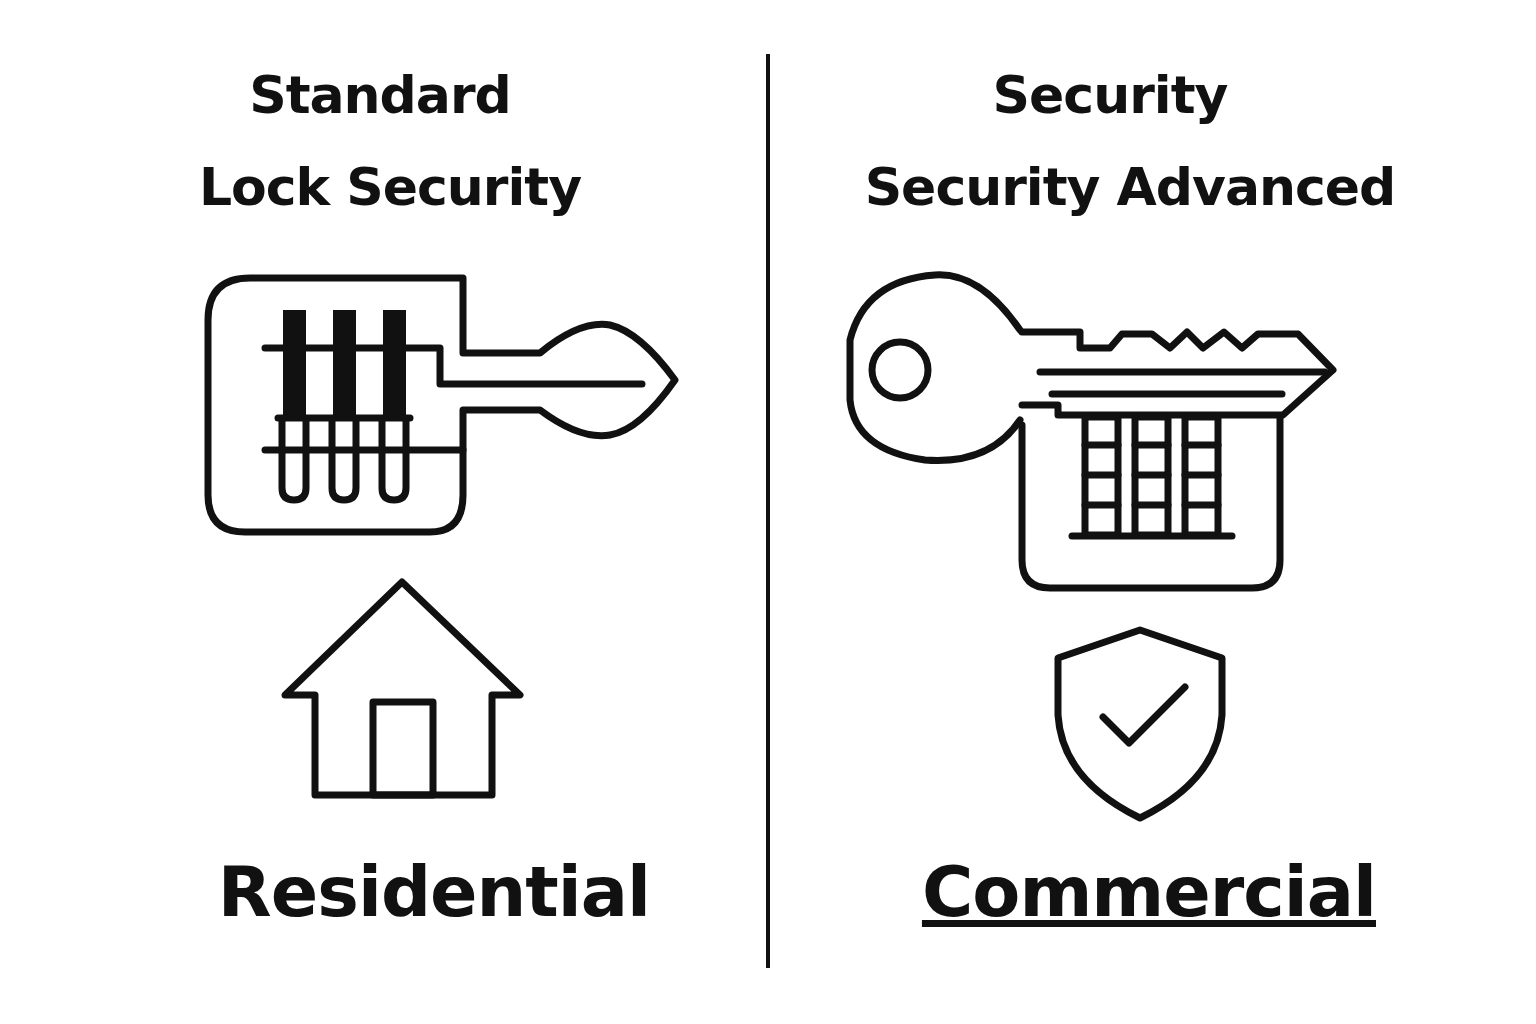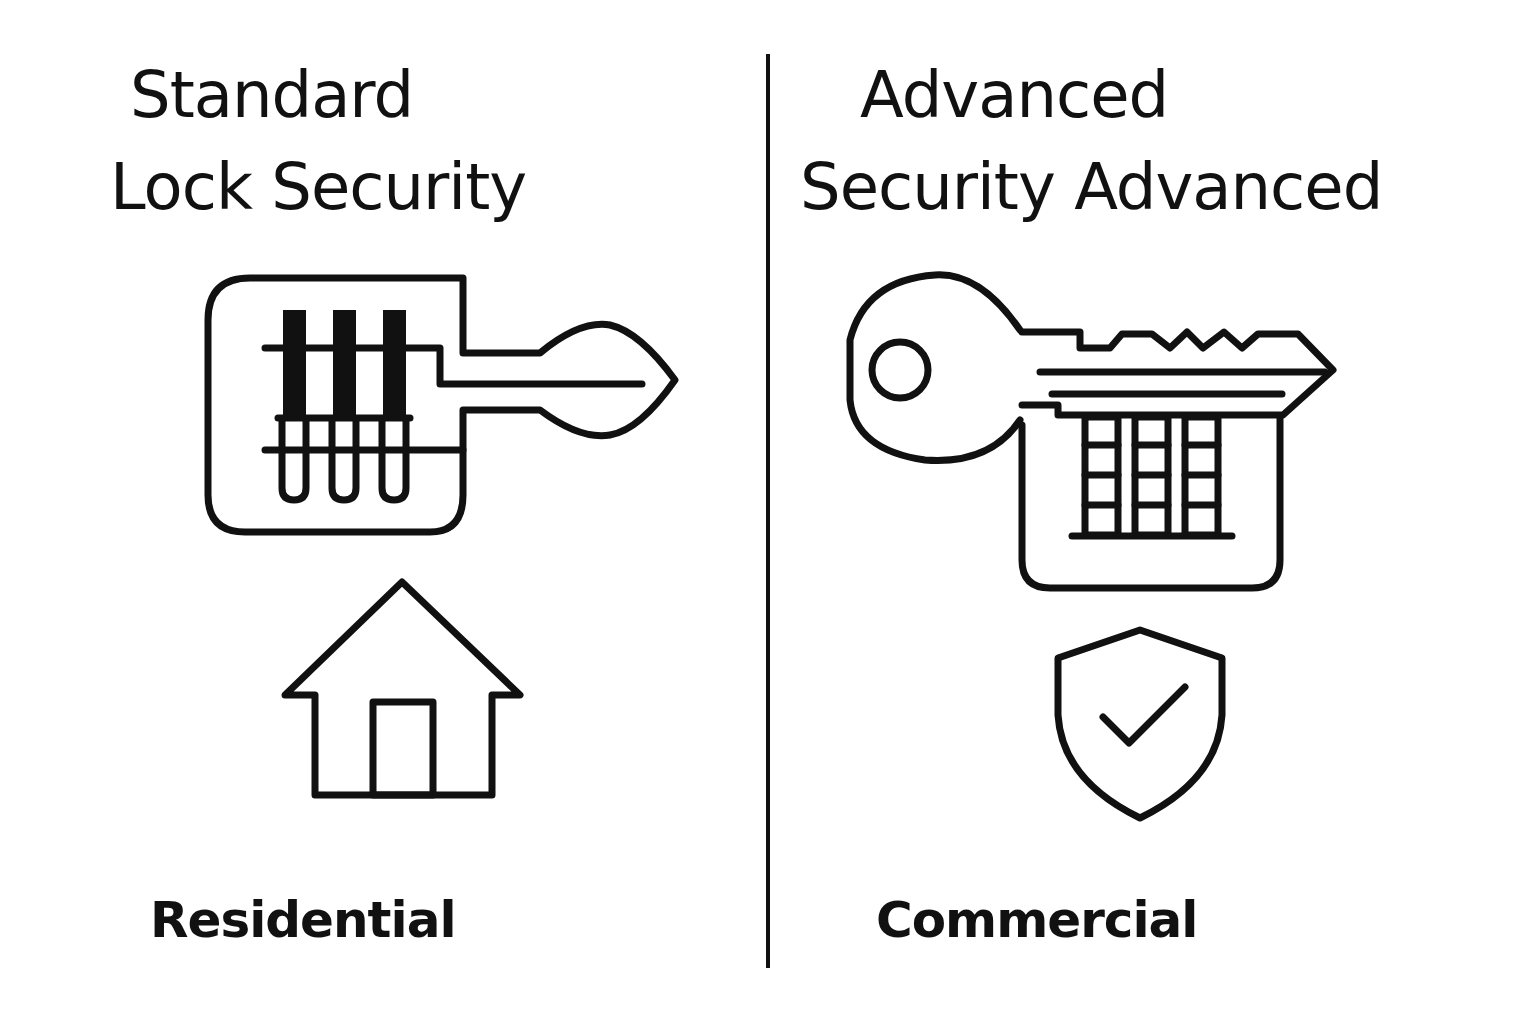--- a/index.html
+++ b/index.html
@@ -6,33 +6,33 @@
     body {
       width: 1536px; height: 1024px;
       background: #ffffff;
       position: relative;
       overflow: hidden;
       font-family: "DejaVu Sans", "Liberation Sans", sans-serif;
       color: #111111;
     }
     .title {
       position: absolute;
-      font-weight: normal;
-      font-size: 64px;
+      font-weight: bold;
+      font-size: 52px;
       line-height: 90px;
+      text-align: center;
       letter-spacing: -1px;
     }
     .label {
       position: absolute;
       font-weight: bold;
-      font-size: 50px;
+      font-size: 70px;
       line-height: 80px;
-      text-align: left;
+      text-align: right;
       letter-spacing: -1px;
-      margin-top: 28px;
     }
     .divider {
       position: absolute;
       left: 766px; top: 54px;
       width: 4px; height: 914px;
       background: #111111;
     }
     svg.icon { position: absolute; overflow: visible; }
     .stroke { fill: none; stroke: #111; stroke-width: 7; stroke-linejoin: round; stroke-linecap: round; }
     .fill { fill: #111; }
@@ -64,21 +64,21 @@
     <path class="stroke" d="M 15 125 L 132 12 L 250 125 L 222 125 L 222 225 L 45 225 L 45 125 Z"></path>
     <rect class="stroke" x="103" y="132" width="60" height="93"></rect>
   </svg>
 
   <div class="label" style="left:150px; top:852px; width:500px;">Residential</div>
 </div>
 
 <div class="divider"></div>
 
 <div>
-  <div class="title" style="left:860px; top:50px; width:500px;">Advanced</div>
+  <div class="title" style="left:860px; top:50px; width:500px;">Security</div>
   <div class="title" style="left:800px; top:142px; width:660px;">Security Advanced</div>
 
   <svg class="icon" style="left:840px; top:260px;" width="510" height="340" viewBox="0 0 510 340">
 
     <path class="stroke" d="M 180 70 Q 140 12 95 15 Q 25 20 10 80 L 10 140 Q 15 190 85 200 Q 150 205 180 160"></path>
     <circle class="stroke" cx="60" cy="110" r="28"></circle>
 
     <path class="stroke" d="M 182 72 L 240 72 L 240 88 L 270 88 L 282 74 L 312 74 L 330 88 L 347 72 L 363 88 L 384 72 L 402 88 L 418 74 L 458 74 L 493 110 L 443 155 L 218 155 L 218 145 L 182 145"></path>
     <path class="stroke" d="M 200 112 L 485 112"></path>
     <path class="stroke" d="M 212 134 L 442 134"></path>
@@ -92,14 +92,14 @@
     <path class="stroke" d="M 295 185 L 328 185 M 295 215 L 328 215 M 295 245 L 328 245"></path>
     <path class="stroke" d="M 345 185 L 378 185 M 345 215 L 378 215 M 345 245 L 378 245"></path>
     <path class="stroke" d="M 232 276 L 392 276"></path>
   </svg>
 
   <svg class="icon" style="left:1040px; top:620px;" width="200" height="210" viewBox="0 0 200 210">
     <path class="stroke" d="M 100 10 L 182 38 L 182 95 Q 178 160 100 198 Q 22 160 18 95 L 18 38 Z"></path>
     <path class="stroke" d="M 63 97 L 89 123 L 145 67"></path>
   </svg>
 
-  <div class="label" style="left:876px; top:852px; width:500px;">Commercial</div>
+  <div class="label" style="left:876px; top:852px; width:500px;text-decoration:underline;">Commercial</div>
 </div>
 
 </body></html>

